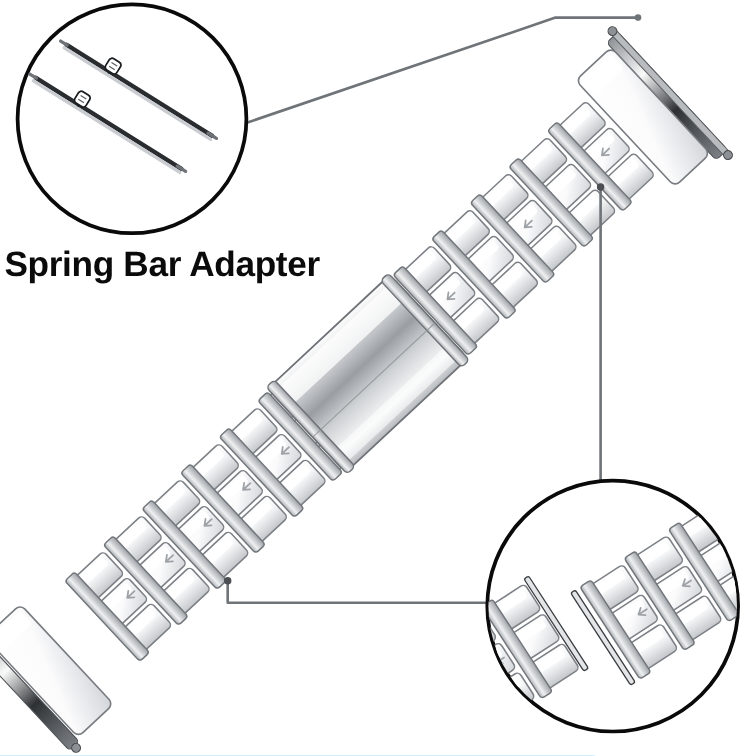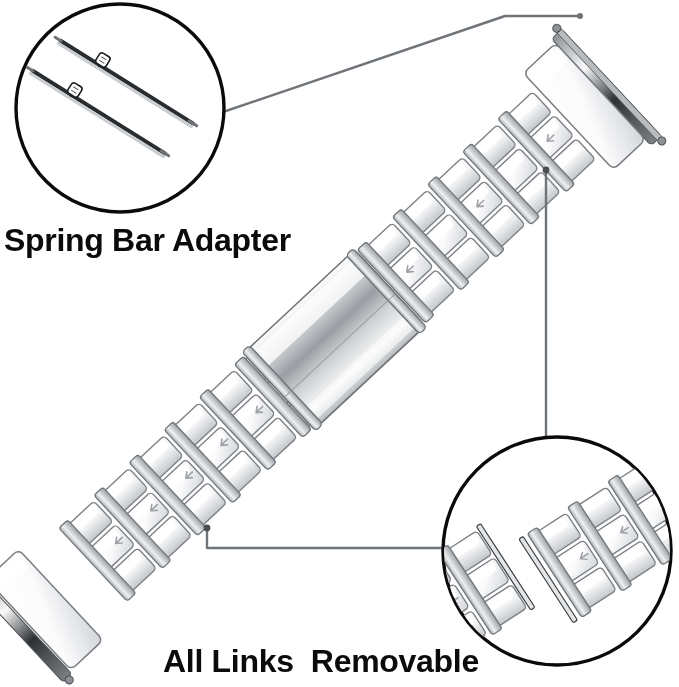--- a/index.html
+++ b/index.html
@@ -321,15 +321,14 @@
             </g>
           <rect x="-112" y="-50" width="5" height="100" rx="2" fill="#e3e5e7" stroke="#3a3d40" stroke-width="1.2"></rect>
         </g>
       </g>
     </g>
   </svg>
 
   <div class="caption" id="cap-spring-bar">Spring Bar Adapter</div>
 
 
-  <div class="caption" id="cap-all-links">All Links  Removable</div>
 
 </div>
 
 </body></html>

